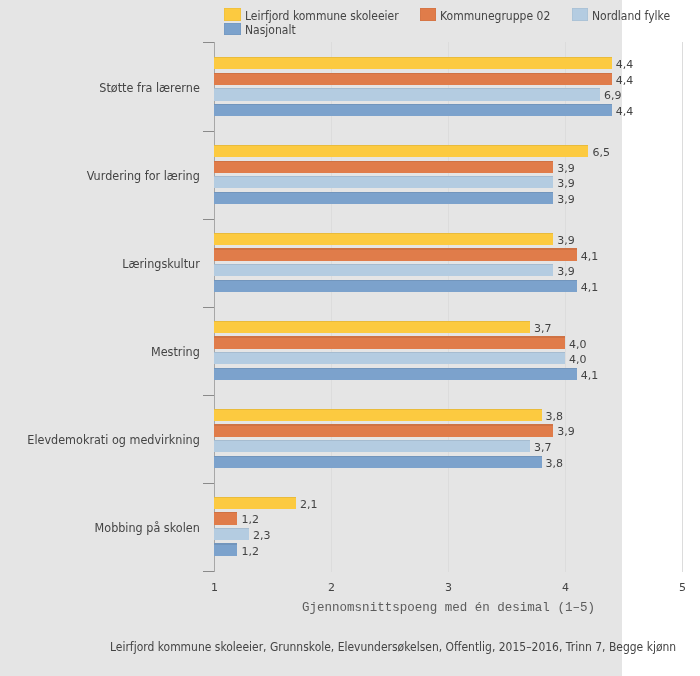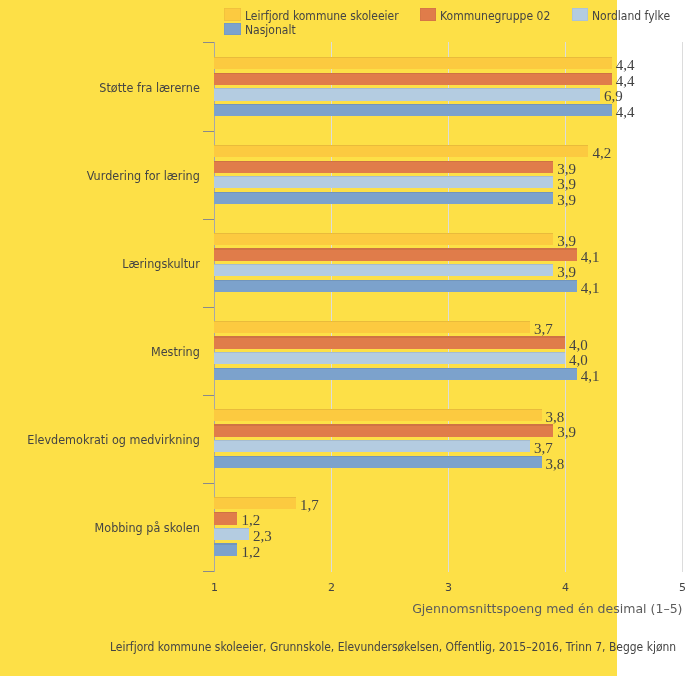--- a/index.html
+++ b/index.html
@@ -1,50 +1,50 @@
 <!DOCTYPE html>
 <html><head>
 <meta charset="utf-8">
 <title>Elevundersøkelsen</title>
 <style>
   html,body{margin:0;padding:0;background:#ffffff;}
   body{width:700px;height:676px;
        font-family:"DejaVu Sans","Liberation Sans",sans-serif;
        color:#404040;overflow:hidden;
        -webkit-font-smoothing:antialiased;}
-  .page{position:relative;width:574px;height:676px;background:#fde047;padding-left:43px;}
+  .page{position:relative;width:622px;height:676px;background:#e5e5e5;}
 
   
   #legend{position:absolute;left:0;top:0;width:700px;height:40px;}
   .lg-item{position:absolute;white-space:nowrap;}
   .lg-sw{position:absolute;left:0;top:0;width:16.5px;height:12.3px;
          box-shadow:inset 0 0 0 0.7px rgba(0,0,0,0.06);}
   .lg-txt{position:absolute;left:20.4px;top:0.4px;font-size:11.8px;line-height:14px;
           color:#444444;white-space:nowrap;
           transform:scaleX(0.916);transform-origin:0 50%;}
 
   
   #plot{position:absolute;left:214px;top:42.3px;width:468px;height:530px;}
   .gridline{position:absolute;top:0;height:530px;width:1px;background:#dcdcdc;}
   #axisline{position:absolute;left:0;top:0;width:1px;height:530px;background:#a7a7a7;}
   .axtick{position:absolute;left:-11px;width:11px;height:1px;background:#8a8a8a;}
 
   .bar{position:absolute;left:0;height:12.3px;}
   .bar::before{content:'';position:absolute;left:0;top:0;right:0;height:1.2px;background:rgba(0,0,0,0.075);}
-  .blabel{position:absolute;font-size:15px;line-height:12.3px;color:#434343;
-          white-space:nowrap;font-family:Liberation Serif, serif;}
+  .blabel{position:absolute;font-size:11px;line-height:12.3px;color:#434343;
+          white-space:nowrap;}
 
   
   .catlabel{position:absolute;left:0;width:199.8px;text-align:right;
             font-size:12px;line-height:14px;color:#444444;white-space:nowrap;
             transform:scaleX(0.935);transform-origin:100% 50%;}
   .tick{position:absolute;font-size:11px;line-height:13px;color:#444444;
         text-align:center;}
-  #xtitle{position:absolute;left:214.5px;top:600.8px;width:468px;text-align:right;
-          font-size:12.53px;line-height:15px;color:#5c5c5c;}
+  #xtitle{position:absolute;left:214.5px;top:600.8px;width:468px;text-align:center;
+          font-size:12.53px;line-height:15px;color:#5c5c5c;font-family:Liberation Mono, monospace;}
   #footer{position:absolute;left:110px;top:640.0px;width:615.4px;text-align:left;
           font-size:11.7px;line-height:14px;color:#444444;
           white-space:nowrap;transform:scaleX(0.921);transform-origin:0 50%;}
 </style>
 </head>
 <body>
 
 <div class="page">
   <div id="legend">
       <div class="lg-item" style="left: 224.3px; top: 8.4px;">
@@ -80,21 +80,21 @@
       <div class="axtick" style="top: 528.8px;"></div>
       <div class="bar" title="Støtte fra lærerne – Leirfjord kommune skoleeier: 4,4" style="top: 14.75px; width: 397.8px; background: rgb(252, 202, 64);"></div>
       <div class="blabel" style="left: 401.8px; top: 16.85px;">4,4</div>
       <div class="bar" title="Støtte fra lærerne – Kommunegruppe 02: 4,4" style="top: 30.35px; width: 397.8px; background: rgb(224, 124, 74);"></div>
       <div class="blabel" style="left: 401.8px; top: 32.45px;">4,4</div>
       <div class="bar" title="Støtte fra lærerne – Nordland fylke: 4,3" style="top: 45.95px; width: 386.1px; background: rgb(180, 204, 225);"></div>
       <div class="blabel" style="left: 390.1px; top: 48.05px;">6,9</div>
       <div class="bar" title="Støtte fra lærerne – Nasjonalt: 4,4" style="top: 61.55px; width: 397.8px; background: rgb(124, 162, 204);"></div>
       <div class="blabel" style="left: 401.8px; top: 63.65px;">4,4</div>
       <div class="bar" title="Vurdering for læring – Leirfjord kommune skoleeier: 4,2" style="top: 102.67px; width: 374.4px; background: rgb(252, 202, 64);"></div>
-      <div class="blabel" style="left: 378.4px; top: 104.77px;">4,2</div>
+      <div class="blabel" style="left: 378.4px; top: 104.77px;">6,5</div>
       <div class="bar" title="Vurdering for læring – Kommunegruppe 02: 3,9" style="top: 118.27px; width: 339.3px; background: rgb(224, 124, 74);"></div>
       <div class="blabel" style="left: 343.3px; top: 120.37px;">3,9</div>
       <div class="bar" title="Vurdering for læring – Nordland fylke: 3,9" style="top: 133.87px; width: 339.3px; background: rgb(180, 204, 225);"></div>
       <div class="blabel" style="left: 343.3px; top: 135.97px;">3,9</div>
       <div class="bar" title="Vurdering for læring – Nasjonalt: 3,9" style="top: 149.47px; width: 339.3px; background: rgb(124, 162, 204);"></div>
       <div class="blabel" style="left: 343.3px; top: 151.57px;">3,9</div>
       <div class="bar" title="Læringskultur – Leirfjord kommune skoleeier: 3,9" style="top: 190.59px; width: 339.3px; background: rgb(252, 202, 64);"></div>
       <div class="blabel" style="left: 343.3px; top: 192.69px;">3,9</div>
       <div class="bar" title="Læringskultur – Kommunegruppe 02: 4,1" style="top: 206.19px; width: 362.7px; background: rgb(224, 124, 74);"></div>
       <div class="blabel" style="left: 366.7px; top: 208.29px;">4,1</div>
@@ -112,21 +112,21 @@
       <div class="blabel" style="left: 366.7px; top: 327.41px;">4,1</div>
       <div class="bar" title="Elevdemokrati og medvirkning – Leirfjord kommune skoleeier: 3,8" style="top: 366.43px; width: 327.6px; background: rgb(252, 202, 64);"></div>
       <div class="blabel" style="left: 331.6px; top: 368.53px;">3,8</div>
       <div class="bar" title="Elevdemokrati og medvirkning – Kommunegruppe 02: 3,9" style="top: 382.03px; width: 339.3px; background: rgb(224, 124, 74);"></div>
       <div class="blabel" style="left: 343.3px; top: 384.13px;">3,9</div>
       <div class="bar" title="Elevdemokrati og medvirkning – Nordland fylke: 3,7" style="top: 397.63px; width: 315.9px; background: rgb(180, 204, 225);"></div>
       <div class="blabel" style="left: 319.9px; top: 399.73px;">3,7</div>
       <div class="bar" title="Elevdemokrati og medvirkning – Nasjonalt: 3,8" style="top: 413.23px; width: 327.6px; background: rgb(124, 162, 204);"></div>
       <div class="blabel" style="left: 331.6px; top: 415.33px;">3,8</div>
       <div class="bar" title="Mobbing på skolen – Leirfjord kommune skoleeier: 1,7" style="top: 454.35px; width: 81.9px; background: rgb(252, 202, 64);"></div>
-      <div class="blabel" style="left: 85.9px; top: 456.45px;">1,7</div>
+      <div class="blabel" style="left: 85.9px; top: 456.45px;">2,1</div>
       <div class="bar" title="Mobbing på skolen – Kommunegruppe 02: 1,2" style="top: 469.95px; width: 23.4px; background: rgb(224, 124, 74);"></div>
       <div class="blabel" style="left: 27.4px; top: 472.05px;">1,2</div>
       <div class="bar" title="Mobbing på skolen – Nordland fylke: 1,3" style="top: 485.55px; width: 35.1px; background: rgb(180, 204, 225);"></div>
       <div class="blabel" style="left: 39.1px; top: 487.65px;">2,3</div>
       <div class="bar" title="Mobbing på skolen – Nasjonalt: 1,2" style="top: 501.15px; width: 23.4px; background: rgb(124, 162, 204);"></div>
       <div class="blabel" style="left: 27.4px; top: 503.25px;">1,2</div>
     </div>
   <div id="cats">
       <div class="catlabel" style="top: 81.36px;">Støtte fra lærerne</div>
       <div class="catlabel" style="top: 169.28px;">Vurdering for læring</div>

